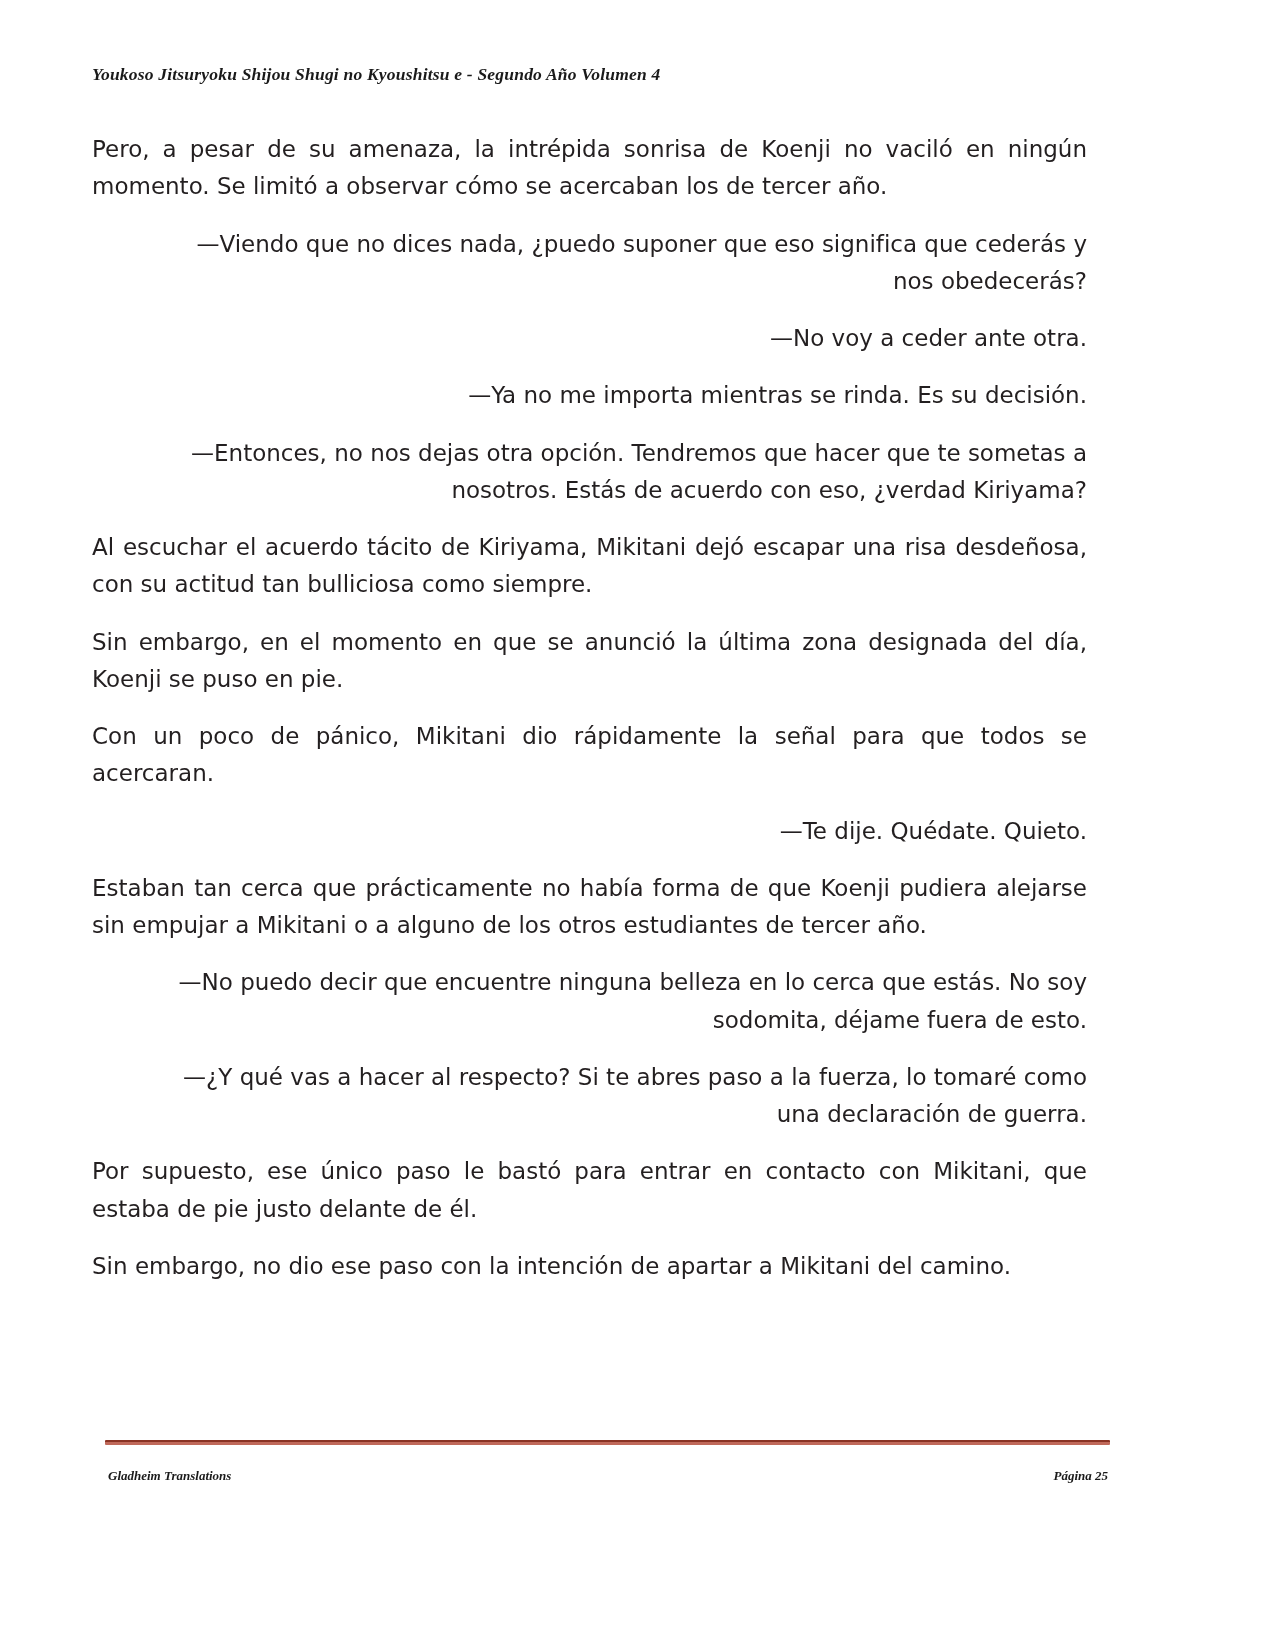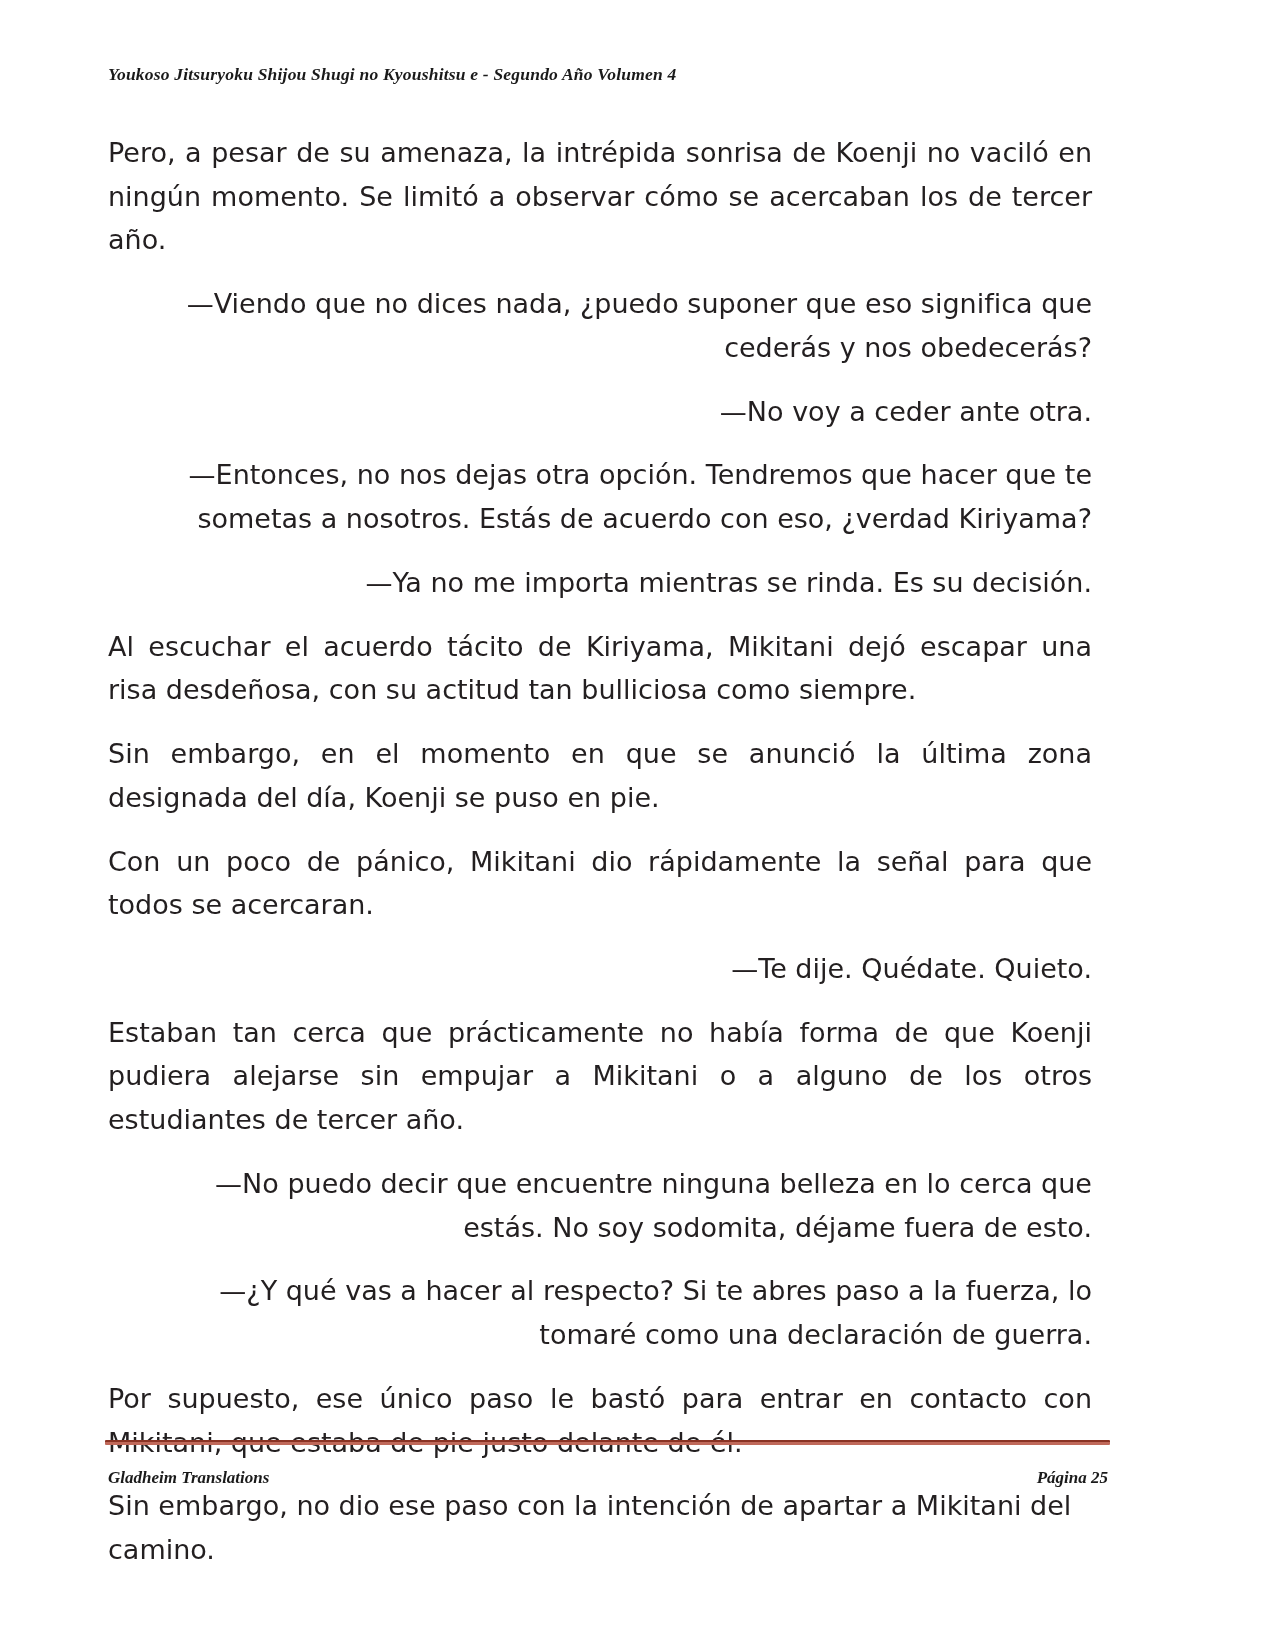--- a/index.html
+++ b/index.html
@@ -12,21 +12,21 @@
     width: 1275px;
     height: 1650px;
     margin: 0 auto;
     background: #ffffff;
     box-sizing: border-box;
     font-family: "DejaVu Sans", sans-serif;
     overflow: hidden;
   }
   .content-area {
     position: absolute;
-    left: 108px;
+    left: 92px;
     top: 64px;
     width: 1000px;
   }
 
   
   .doc-header {
     font-family: "Liberation Serif", serif;
     font-weight: bold;
     font-style: italic;
     font-size: 17.5px;
@@ -34,25 +34,25 @@
     letter-spacing: 0.2px;
     white-space: nowrap;
   }
 
   
   .body-text {
     margin-top: 46px;
   }
   .para {
     font-family: "DejaVu Sans", sans-serif;
-    font-size: 27px;
+    font-size: 23px;
     line-height: 1.62;
     color: #231f20;
     text-align: justify;
-    margin: 0 16px 20px 0;
+    margin: 0 5px 20px 0;
     hyphens: none;
   }
   .para.dialogue {
     text-indent: 72px;
     text-align: right;
   }
   .para.justified {
     text-align: justify;
   }
   .para.plain {
@@ -73,43 +73,43 @@
     position: absolute;
     left: 108px;
     top: 1468px;
     width: 1000px;
     display: flex;
     justify-content: space-between;
     align-items: baseline;
     font-family: "Liberation Serif", serif;
     font-weight: bold;
     font-style: italic;
-    font-size: 17px;
+    font-size: 13px;
     color: #1a1a1a;
     gap: 48px;
   }
   .footer-right {
     font-style: italic;
   }
 </style>
 </head>
 <body>
 
 <div class="page">
 
   <div class="content-area">
 
     <div class="doc-header">Youkoso Jitsuryoku Shijou Shugi no Kyoushitsu e - Segundo Año Volumen 4</div>
 
     <div class="body-text">
       <p class="para justified">Pero, a pesar de su amenaza, la intrépida sonrisa de Koenji no vaciló en ningún momento. Se limitó a observar cómo se acercaban los de tercer año.</p>
       <p class="para dialogue">—Viendo que no dices nada, ¿puedo suponer que eso significa que cederás y nos obedecerás?</p>
       <p class="para dialogue">—No voy a ceder ante otra.</p>
+      <p class="para dialogue">—Ya no me importa mientras se rinda. Es su decisión.</p>
       <p class="para dialogue">—Entonces, no nos dejas otra opción. Tendremos que hacer que te sometas a nosotros. Estás de acuerdo con eso, ¿verdad Kiriyama?</p>
-      <p class="para dialogue">—Ya no me importa mientras se rinda. Es su decisión.</p>
       <p class="para justified">Al escuchar el acuerdo tácito de Kiriyama, Mikitani dejó escapar una risa desdeñosa, con su actitud tan bulliciosa como siempre.</p>
       <p class="para justified">Sin embargo, en el momento en que se anunció la última zona designada del día, Koenji se puso en pie.</p>
       <p class="para justified">Con un poco de pánico, Mikitani dio rápidamente la señal para que todos se acercaran.</p>
       <p class="para dialogue">—Te dije. Quédate. Quieto.</p>
       <p class="para justified">Estaban tan cerca que prácticamente no había forma de que Koenji pudiera alejarse sin empujar a Mikitani o a alguno de los otros estudiantes de tercer año.</p>
       <p class="para dialogue">—No puedo decir que encuentre ninguna belleza en lo cerca que estás. No soy sodomita, déjame fuera de esto.</p>
       <p class="para dialogue">—¿Y qué vas a hacer al respecto? Si te abres paso a la fuerza, lo tomaré como una declaración de guerra.</p>
       <p class="para justified">Por supuesto, ese único paso le bastó para entrar en contacto con Mikitani, que estaba de pie justo delante de él.</p>
       <p class="para plain">Sin embargo, no dio ese paso con la intención de apartar a Mikitani del camino.</p>
     </div>

